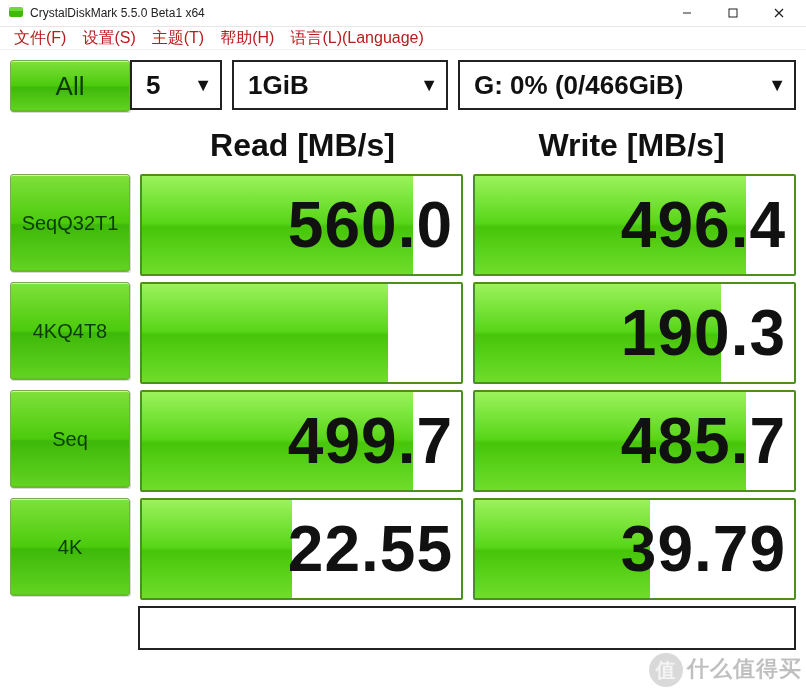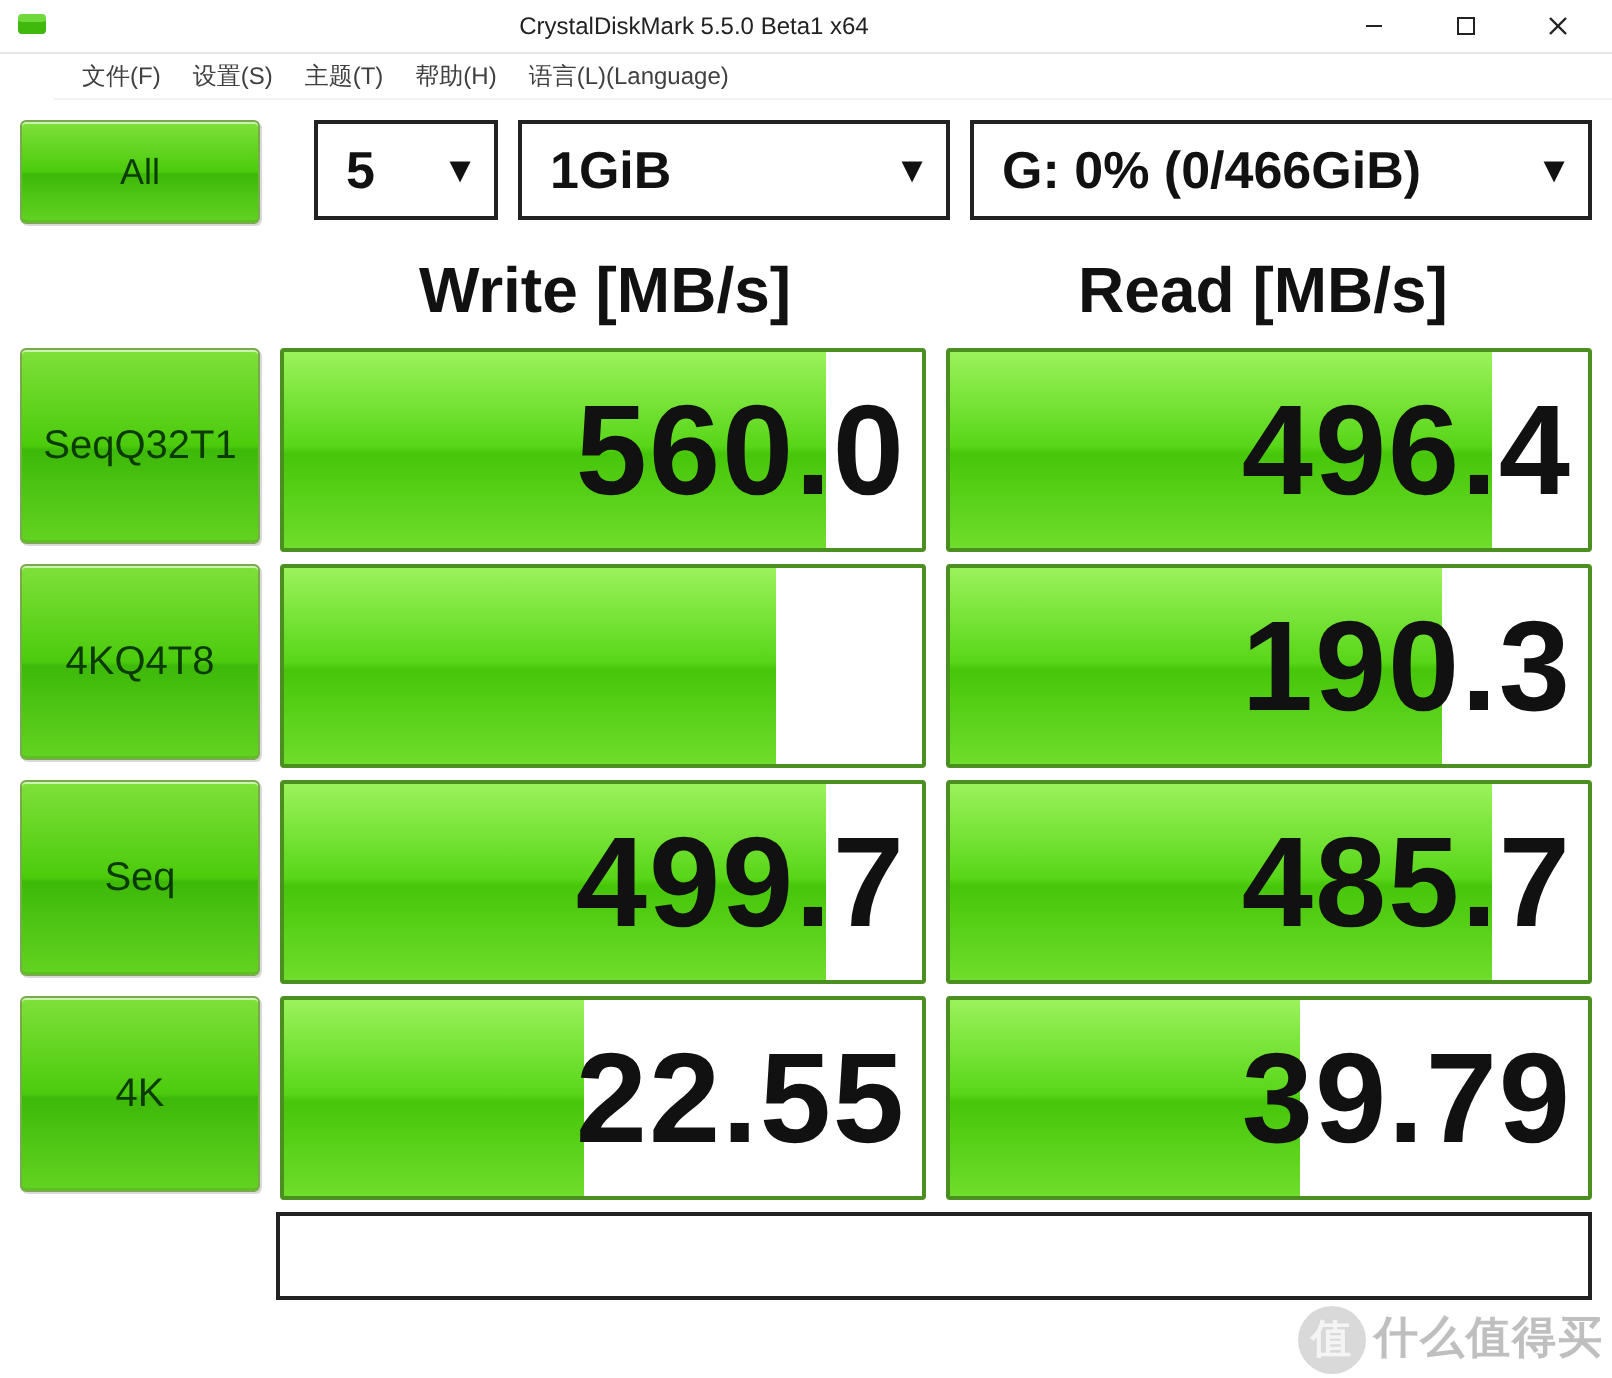--- a/index.html
+++ b/index.html
@@ -1,34 +1,34 @@
 <!DOCTYPE html>
 <html><head>
 <meta charset="utf-8">
 <style>
   html,body{margin:0;padding:0;font-family:"Microsoft YaHei","Segoe UI",Arial,sans-serif;}
   body{width:806px;height:689px;background:#fff;overflow:hidden;position:relative;}
   
   .titlebar{height:26px;background:#fff;border-bottom:1px solid #e6e6e6;display:flex;align-items:center;padding:0 4px 0 8px;font-size:12px;color:#222;}
   .titlebar .app-icon{width:16px;height:16px;margin-right:6px;display:flex;align-items:center;justify-content:center;}
-  .titlebar .title{flex:1;text-align:center;}
+  .titlebar .title{flex:1;}
   .titlebar .winbtn{width:46px;height:26px;display:flex;align-items:center;justify-content:center;color:#222;}
   
-  .menubar{height:22px;display:flex;align-items:center;padding:0 6px;font-size:12px;color:#404040;border-bottom:1px solid #f2f2f2;margin-left:27px;}
+  .menubar{height:22px;display:flex;align-items:center;padding:0 6px;font-size:16px;color:#b91c1c;border-bottom:1px solid #f2f2f2;}
   .menubar .menu{padding:2px 8px;}
   
   .content{padding:10px 10px 0 10px;}
   .toprow{display:flex;align-items:stretch;height:50px;margin-bottom:6px;}
   .btn3d{
     background:linear-gradient(to bottom,#7fe03a 0%, #4bcb0c 50%, #3db909 52%, #63d321 100%);
     border:1px solid #7aa94f;border-radius:3px;color:#0c3b00;
     box-shadow:inset 0 1px 0 rgba(255,255,255,.6),inset 0 -1px 0 rgba(0,0,0,.08),1px 1px 0 rgba(0,0,0,.15);
     display:flex;align-items:center;justify-content:center;font-weight:500;
   }
-  .allbtn{width:118px;height:100%;font-size:18px;margin-right:27px;}
+  .allbtn{width:118px;height:100%;font-size:26px;margin-right:0;}
   .sel{
     flex:0 0 auto;border:2px solid #222;background:#fff;display:flex;align-items:center;
     font-size:26px;font-weight:600;color:#111;padding:0 8px 0 14px;margin-right:10px;height:46px;
   }
   .sel.small{width:66px;}
   .sel.med{width:190px;}
   .sel.big{flex:1;margin-right:0;}
   .sel .lbl{flex:1;text-align:left;}
   .sel .caret{font-size:18px;}
   .headrow{display:flex;height:58px;align-items:center;}
@@ -104,22 +104,22 @@
       <span class="caret">▼</span>
     </div>
     <div class="sel big">
       <span class="lbl">G: 0% (0/466GiB)</span>
       <span class="caret">▼</span>
     </div>
   </div>
 
   <div class="headrow">
     <div class="spacer"></div>
+    <div class="hcell">Read [MB/s]</div>
     <div class="hcell">Write [MB/s]</div>
-    <div class="hcell">Read [MB/s]</div>
   </div>
 
   <div class="rows" id="rows">
       <div class="row">
         <div class="btn3d rowbtn">
           <div>Seq</div>
           <div>Q32T1</div>
         </div>
         <div class="vcell">
           <div class="bar" style="width: 85%;"></div>

